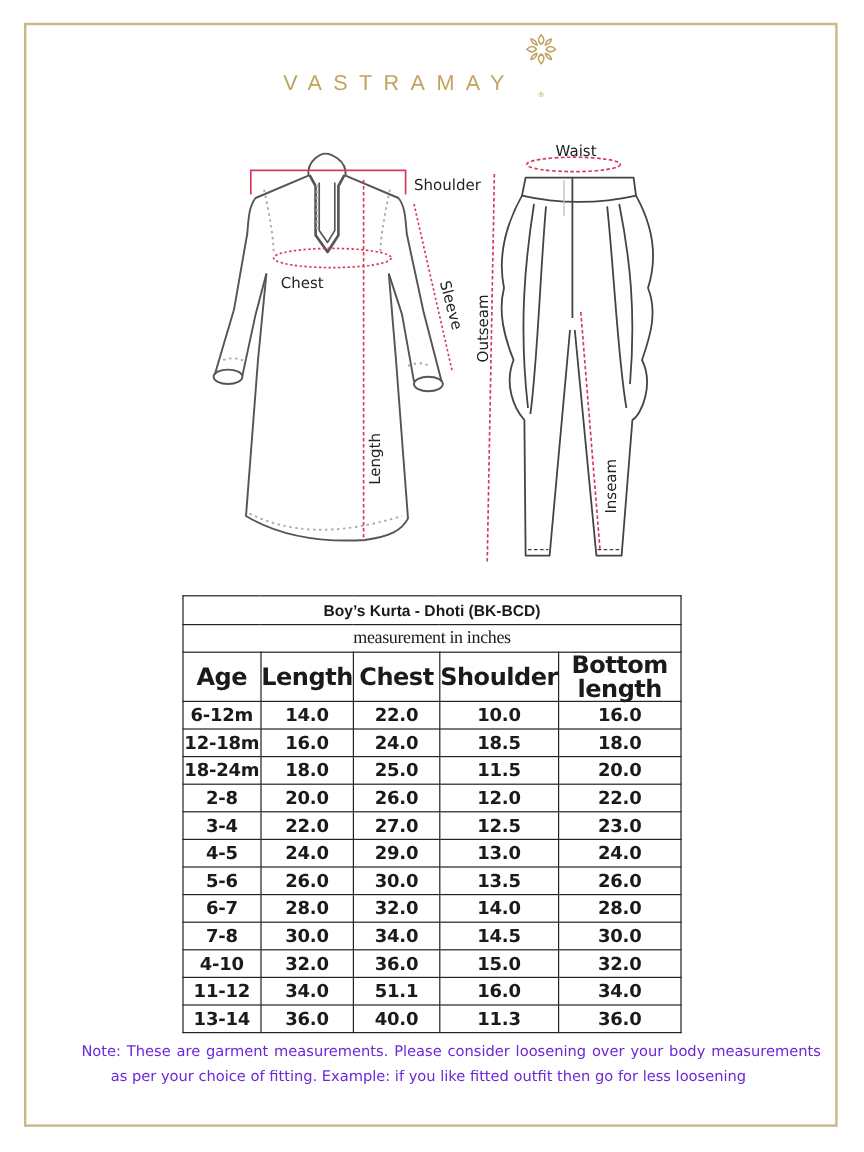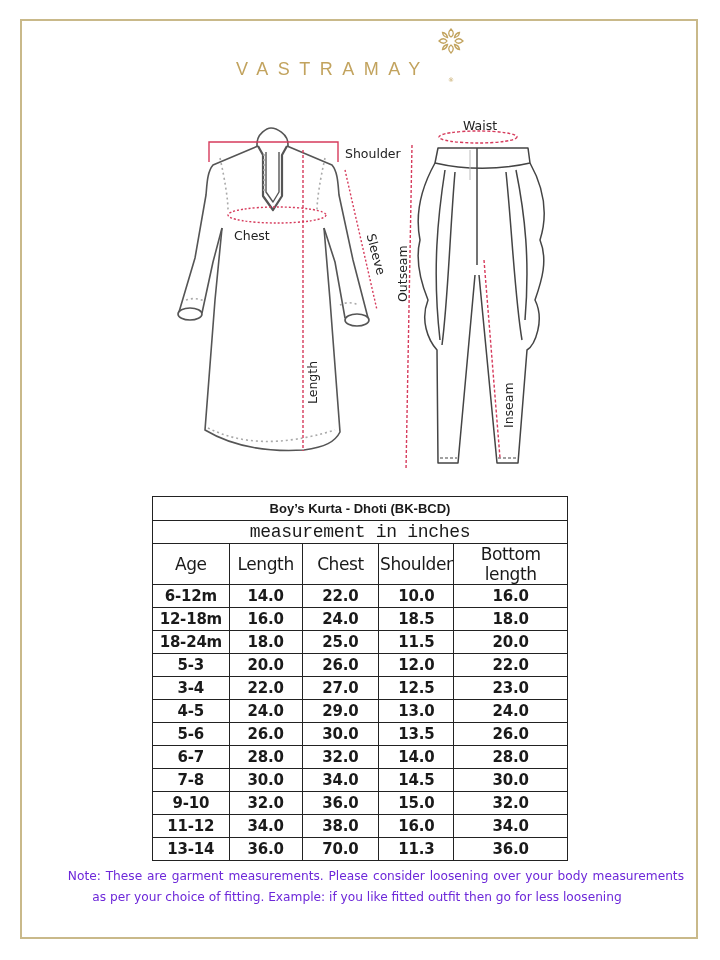--- a/index.html
+++ b/index.html
@@ -13,23 +13,23 @@
     .brand-logo { position:absolute; left:436px; top:26px; width:30px; height:30px; }
     svg.diagram { position:absolute; left:0; top:0; }
     .lbl { position:absolute; font-family:"DejaVu Sans", sans-serif; font-size:12.5px; color:#222; }
     .lbl.rot { transform-origin:left top; }
 
     .size-table { position:absolute; left:152px; top:496px; width:416px; border-collapse:collapse;
                   font-family:"Liberation Sans", sans-serif; }
     .size-table td, .size-table th { border:1.5px solid #222; text-align:center; padding:0;
                   height:22px; line-height:20px; }
     .size-table .title-cell { font-weight:700; font-size:13px; height:23px; }
-    .size-table .sub-cell { font-size:18px; font-family:Liberation Mono, monospace; font-weight:400;
+    .size-table .sub-cell { font-size:15px; font-family:Liberation Serif, serif; font-weight:400;
                   letter-spacing:-0.3px; height:22px; }
-    .size-table th { font-size:17px; font-weight:400; font-family:"DejaVu Sans", sans-serif; letter-spacing:-0.4px; }
+    .size-table th { font-size:20px; font-weight:700; font-family:"DejaVu Sans", sans-serif; letter-spacing:-0.4px; }
     .size-table td.val { font-size:15px; font-weight:700; font-family:"DejaVu Sans", sans-serif; letter-spacing:-0.2px; }
 
     .note { position:absolute; left:34px; top:866px; width:650px; font-family:"DejaVu Sans", sans-serif;
             font-size:12.2px; line-height:21px; color:#6d28d9; }
     .note-line1 { display:block; text-align:right; word-spacing:1px; }
     .note-line2 { display:block; text-align:center; padding-right:4px; }
   </style>
 </head>
 <body>
 
@@ -163,21 +163,21 @@
     <td class="val">18.0</td>
   </tr>
   <tr>
     <td class="val">18-24m</td>
     <td class="val">18.0</td>
     <td class="val">25.0</td>
     <td class="val">11.5</td>
     <td class="val">20.0</td>
   </tr>
   <tr>
-    <td class="val">5-3</td>
+    <td class="val">2-8</td>
     <td class="val">20.0</td>
     <td class="val">26.0</td>
     <td class="val">12.0</td>
     <td class="val">22.0</td>
   </tr>
   <tr>
     <td class="val">3-4</td>
     <td class="val">22.0</td>
     <td class="val">27.0</td>
     <td class="val">12.5</td>
@@ -205,37 +205,37 @@
     <td class="val">28.0</td>
   </tr>
   <tr>
     <td class="val">7-8</td>
     <td class="val">30.0</td>
     <td class="val">34.0</td>
     <td class="val">14.5</td>
     <td class="val">30.0</td>
   </tr>
   <tr>
-    <td class="val">9-10</td>
+    <td class="val">4-10</td>
     <td class="val">32.0</td>
     <td class="val">36.0</td>
     <td class="val">15.0</td>
     <td class="val">32.0</td>
   </tr>
   <tr>
     <td class="val">11-12</td>
     <td class="val">34.0</td>
-    <td class="val">38.0</td>
+    <td class="val">51.1</td>
     <td class="val">16.0</td>
     <td class="val">34.0</td>
   </tr>
   <tr>
     <td class="val">13-14</td>
     <td class="val">36.0</td>
-    <td class="val">70.0</td>
+    <td class="val">40.0</td>
     <td class="val">11.3</td>
     <td class="val">36.0</td>
   </tr>
 </tbody>
   </table>
 
 <div class="note">
   <span class="note-line1">Note: These are garment measurements. Please consider loosening over your body measurements</span>
   <span class="note-line2">as per your choice of fitting. Example: if you like fitted outfit then go for less loosening</span>
 </div>

